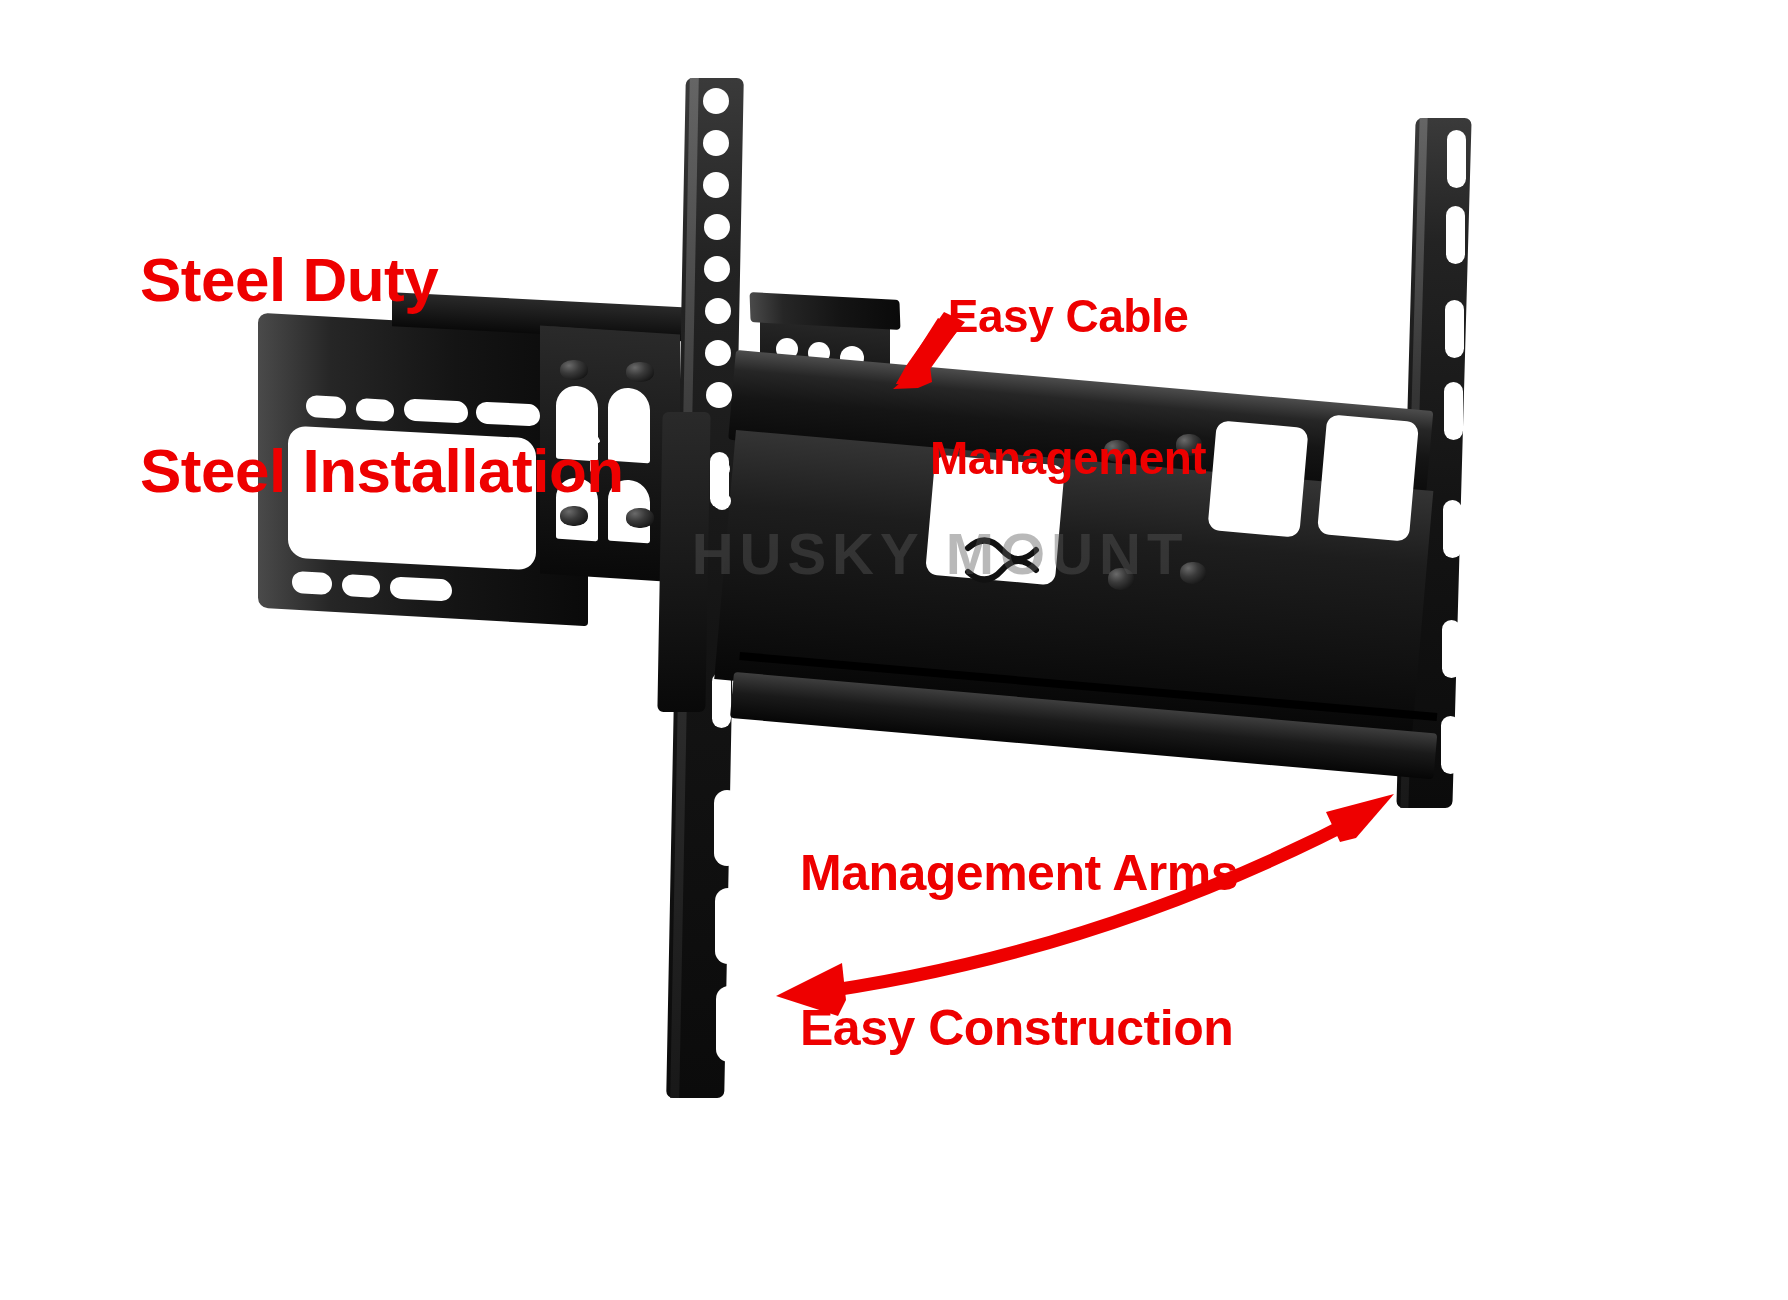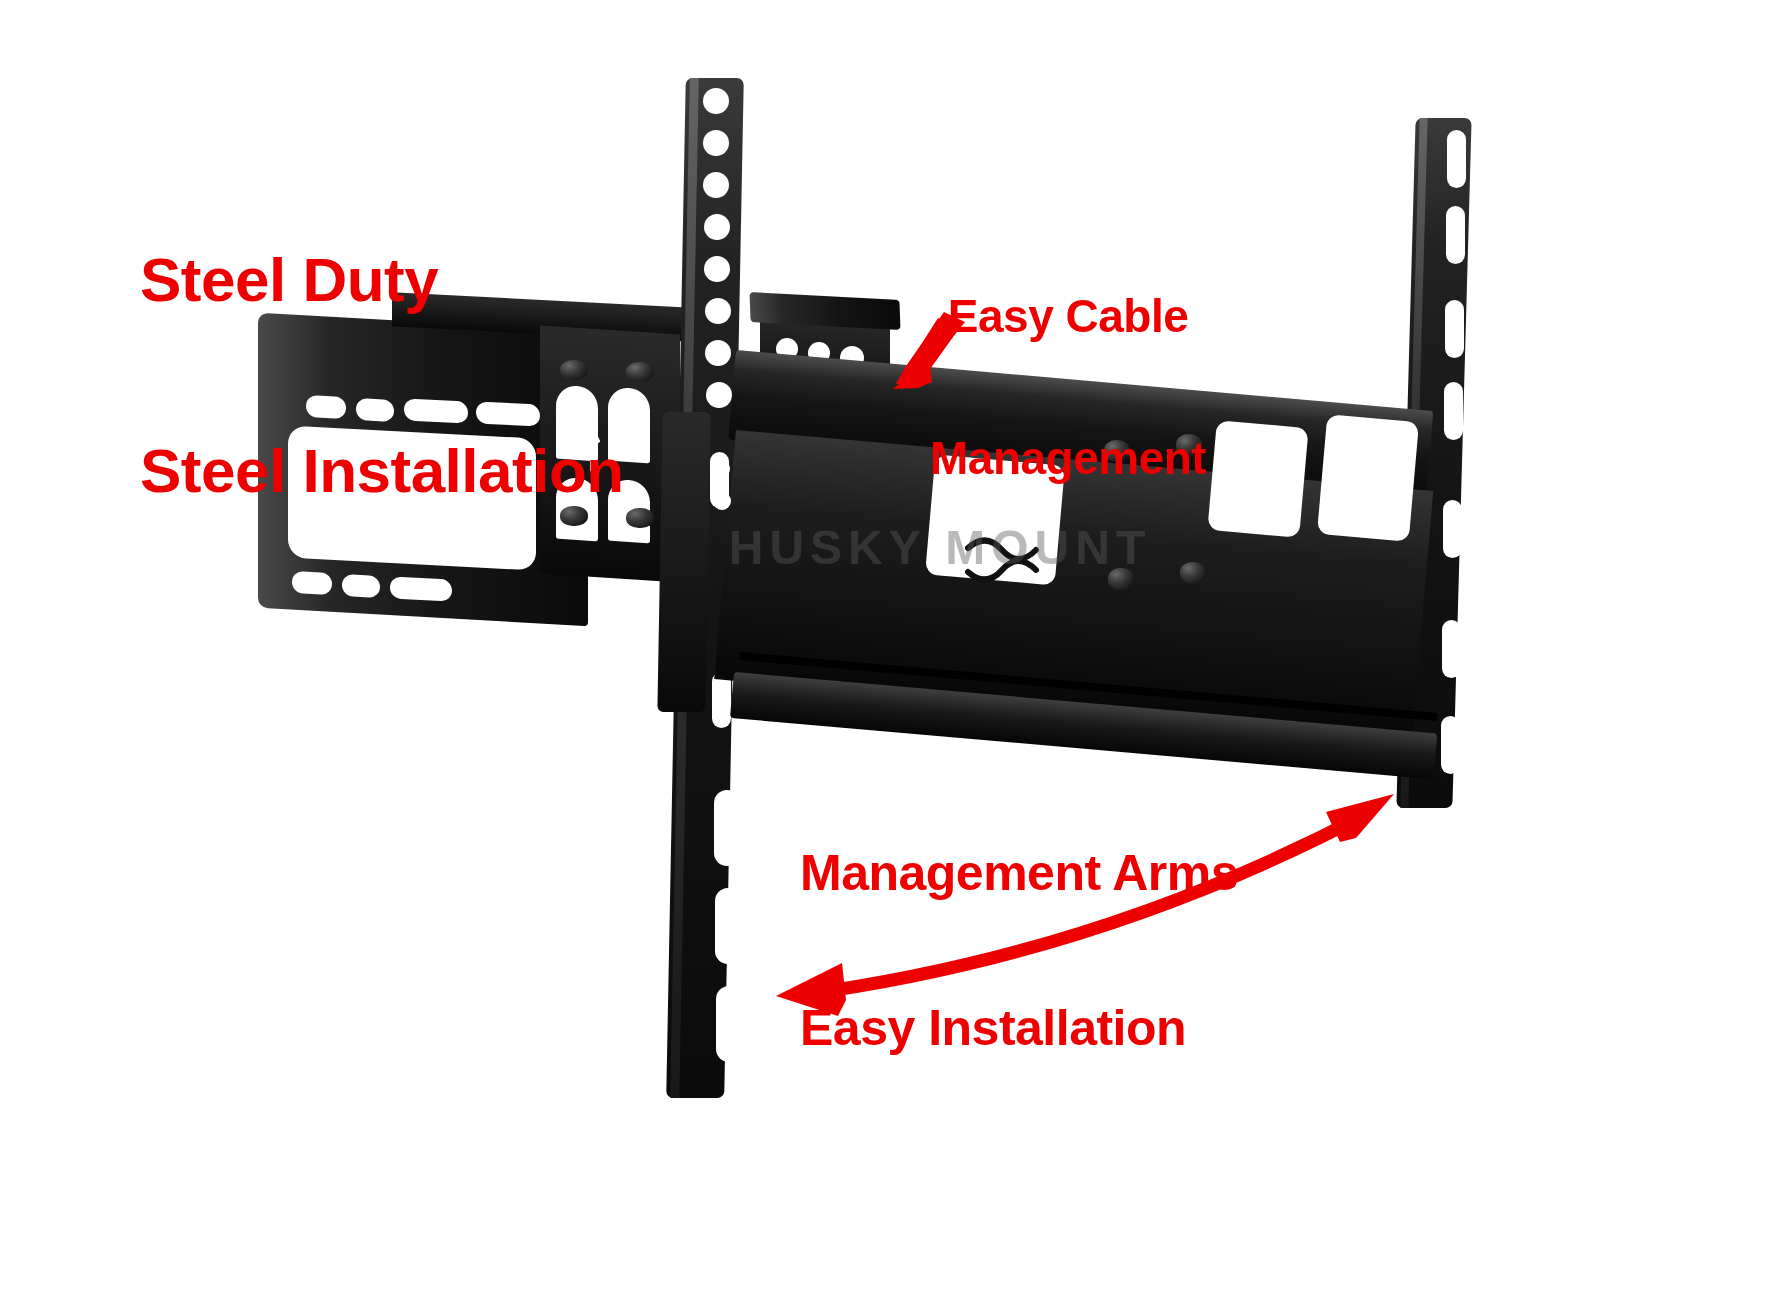--- a/index.html
+++ b/index.html
@@ -26,21 +26,21 @@
 
   
   .anno{position:absolute;color:#ee0000;font-weight:bold;line-height:1.03;
         letter-spacing:-0.5px;white-space:pre;}
   #anno-heavy{left:140px;top:120px;font-size:62px;text-align:left;}
   #anno-cable{left:930px;top:198px;font-size:46px;text-align:center;}
   #anno-arms{left:800px;top:745px;font-size:50px;text-align:left;}
 
   
   #watermark{position:absolute;left:560px;top:520px;width:760px;
-    font-size:48px;font-weight:bold;letter-spacing:6px;color:#15803d;
+    font-size:58px;font-weight:bold;letter-spacing:6px;color:#15803d;
     opacity:.42;white-space:pre;text-align:center;mix-blend-mode:luminosity;}
 
   svg.ov{position:absolute;left:0;top:0;width:1788px;height:1300px;
          pointer-events:none;overflow:visible;}
 </style>
 </head>
 <body>
 
 <div id="stage">
 
@@ -163,21 +163,21 @@
     <div>Steel Installation</div>
   </div>
 
   <div class="anno" id="anno-cable">
     <div>Easy Cable</div>
     <div>Management</div>
   </div>
 
   <div class="anno" id="anno-arms">
     <div>Management Arms</div>
-    <div>Easy Installation</div>
+    <div>Easy Construction</div>
   </div>
 
   <svg class="ov">
 
     <g>
       <path d="M965 322 L916 382 L896 384 L906 366 L944 312 Z" fill="#ee0000"></path>
       <path d="M938 318 L958 330 L918 386 L896 384 Z" fill="#ee0000"></path>
       <polygon points="893,389 929,358 932,382 918,388" fill="#ee0000"></polygon>
     </g>
 

